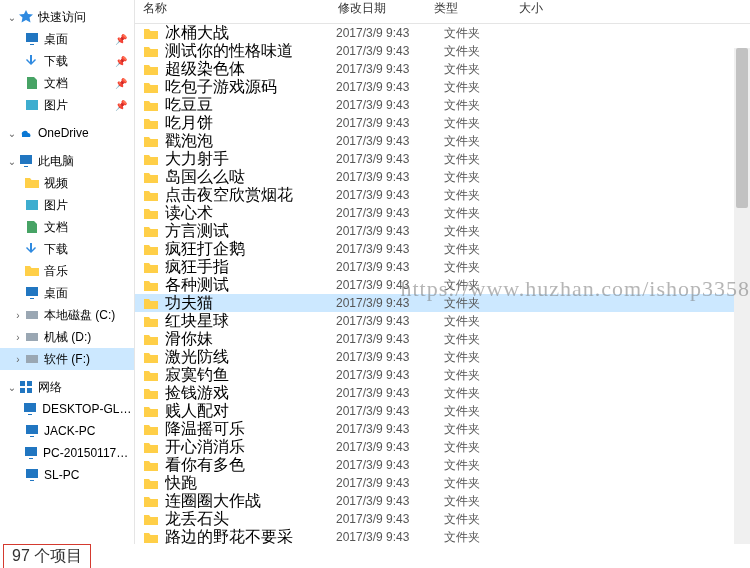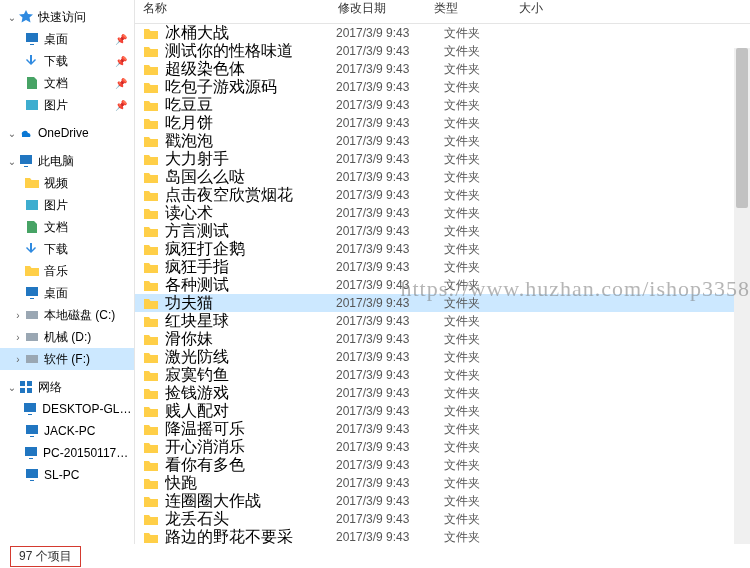--- a/index.html
+++ b/index.html
@@ -21,21 +21,21 @@
 .col-type { width: 85px; }
 .col-size { flex: 1; }
 .file-list { flex: 1; overflow-y: auto; }
 .file-row { display: flex; height: 18px; align-items: center; padding-left: 8px; cursor: pointer; }
 .file-row.selected { background: #cce8ff; }
 .file-row .ficon { width: 16px; height: 14px; margin-right: 6px; }
 .file-row .fname { width: 171px; font-size: 16px; white-space: nowrap; overflow: hidden; }
 .file-row .fdate, .file-row .ftype { font-size: 12px; color: #555; }
 .file-row .fdate { width: 96px; }
 .file-row .ftype { width: 85px; margin-left: 12px; }
-.statusbar { height: 24px; display: flex; align-items: center; padding: 0 10px; background: #fff; font-size: 12px; color: #333; }
+.statusbar { height: 24px; display: flex; align-items: center; padding: 0 3px; background: #fff; font-size: 16px; color: #333; }
 .status-box { border: 1px solid #d43a2f; padding: 1px 8px; }
 .watermark { position: absolute; top: 276px; left: 138px; right: 0; text-align: right; font-size: 22px; color: rgba(120,120,120,0.55); font-family: Georgia, serif; letter-spacing: 1px; pointer-events: none; z-index: 5; }
 .scroll-track { position: absolute; right: 0; top: 24px; bottom: 0; width: 16px; background: #f0f0f0; }
 .scroll-thumb { position: absolute; left: 2px; right: 2px; top: 0; height: 160px; background: #c2c2c2; border-radius: 2px; }
 
 
 .ic-folder { fill: #ffcf48; }
 .ic-disk { fill: #9aa7b3; }
 .ic-monitor { fill: #2176c1; }
 .ic-cloud { fill: #0a78d4; }

